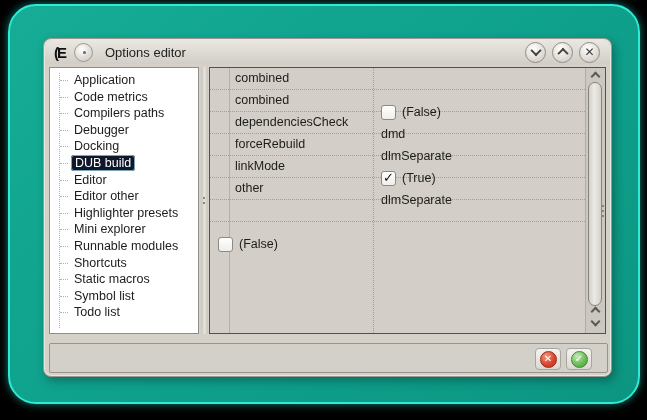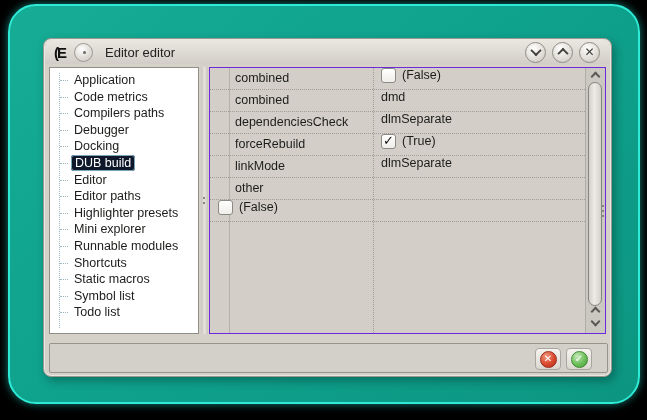--- a/index.html
+++ b/index.html
@@ -42,21 +42,21 @@
         background:linear-gradient(90deg,#c7c4bd,#e6e3dd,#c7c4bd);}
   .sgrip{position:absolute;left:2px;top:130px;width:2px;height:2px;background:#8a8780;box-shadow:0 5px 0 #8a8780;}
   
   .grid{position:absolute;left:165px;top:28px;width:397px;height:267px;background:#d3cfc8;
         border:1px solid #6d28d9;box-sizing:border-box;}
   .gutterline{position:absolute;left:19px;top:0;bottom:0;border-left:1px solid #b5b2ab;}
   .vsep{position:absolute;left:163px;top:0;bottom:0;border-left:1px dotted #a29e97;}
   .rows{position:absolute;left:0;top:0;right:20px;}
   .grow{display:flex;height:22px;border-bottom:1px dotted #a29e97;box-sizing:border-box;}
   .gname{width:163px;box-sizing:border-box;padding-left:25px;line-height:21px;font-size:12.5px;white-space:nowrap;}
-  .gval{display:flex;gap:6px;padding-left:8px;font-size:12.5px;}
+  .gval{display:flex;align-items:center;gap:6px;padding-left:8px;font-size:12.5px;margin-top:44px;}
   .cb{width:15px;height:15px;border-radius:3px;background:linear-gradient(#ffffff,#f0eeea);
       border:1px solid #8b8b85;box-sizing:border-box;display:flex;align-items:center;justify-content:center;}
   .cb i{font-style:normal;font-weight:bold;font-size:13px;line-height:1;color:#111;margin-top:-2px;}
   
   .sbar{position:absolute;right:0;top:0;bottom:0;width:20px;background:#cbc8c1;border-left:1px solid #b0ada6;box-sizing:border-box;}
   .sthumb{position:absolute;left:2px;top:14px;width:14px;height:224px;border-radius:7px;
       background:linear-gradient(90deg,#d3d0c9,#edebe6 45%,#d3d0c9);border:1px solid #87857f;box-sizing:border-box;}
   .schev{position:absolute;left:6px;width:5px;height:5px;border-left:2px solid #5a5954;border-top:2px solid #5a5954;}
   .schev.up{transform:rotate(45deg);}
   .schev.down{transform:rotate(225deg);}
@@ -78,21 +78,21 @@
 <body>
 
 <div class="stage">
   <div class="frame"></div>
 
   <div class="win">
 
     <div class="titlebar">
       <span class="applogo">(E</span>
       <span class="menubtn"></span>
-      <span class="title">Editor editor</span>
+      <span class="title">Options editor</span>
       <span class="winbtns">
         <span class="wbtn">
             <span class="chev down"></span>
           </span>
         <span class="wbtn">
             <span class="chev up"></span>
           </span>
         <span class="wbtn">
             <span class="xglyph">✕</span>
           </span>
@@ -101,21 +101,21 @@
 
     <div class="tree">
       <div class="treeguide"></div>
       <div class="titem"><span class="lbl">Application</span></div>
       <div class="titem"><span class="lbl">Code metrics</span></div>
       <div class="titem"><span class="lbl">Compilers paths</span></div>
       <div class="titem"><span class="lbl">Debugger</span></div>
       <div class="titem"><span class="lbl">Docking</span></div>
       <div class="titem sel"><span class="lbl">DUB build</span></div>
       <div class="titem"><span class="lbl">Editor</span></div>
-      <div class="titem"><span class="lbl">Editor paths</span></div>
+      <div class="titem"><span class="lbl">Editor other</span></div>
       <div class="titem"><span class="lbl">Highlighter presets</span></div>
       <div class="titem"><span class="lbl">Mini explorer</span></div>
       <div class="titem"><span class="lbl">Runnable modules</span></div>
       <div class="titem"><span class="lbl">Shortcuts</span></div>
       <div class="titem"><span class="lbl">Static macros</span></div>
       <div class="titem"><span class="lbl">Symbol list</span></div>
       <div class="titem"><span class="lbl">Todo list</span></div>
     </div>
 
     <div class="splitter">

